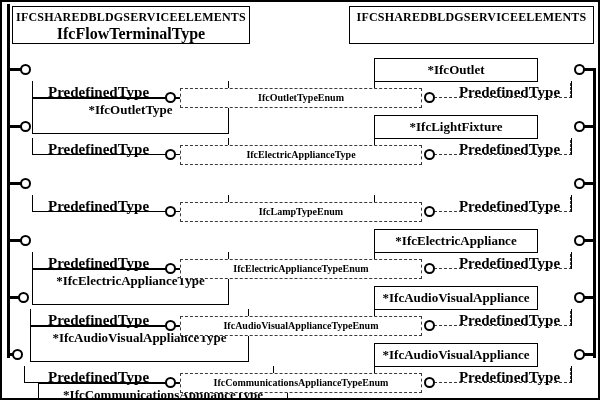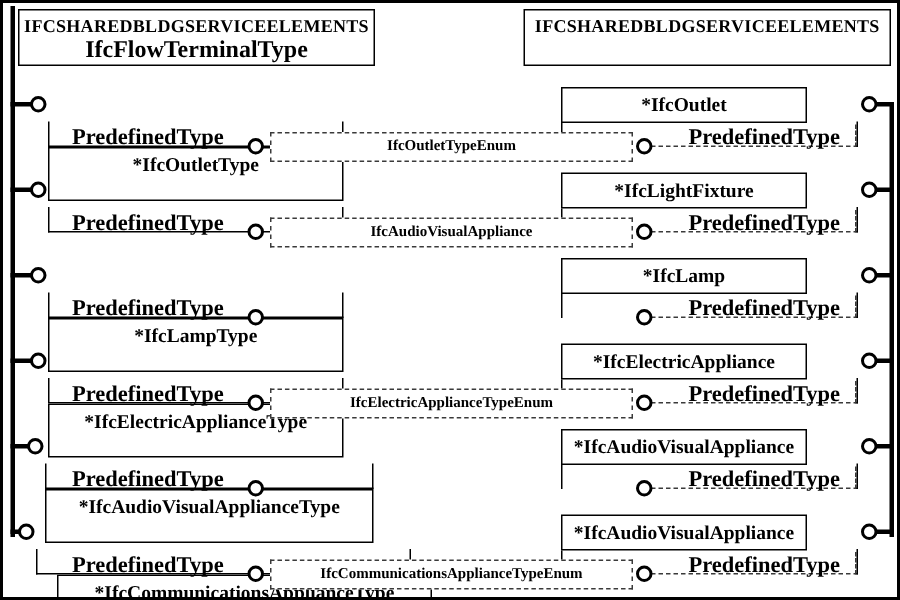--- a/index.html
+++ b/index.html
@@ -100,44 +100,43 @@
     <span class="conn-circle bus-circle-right"></span>
     <div class="branch right"></div>
   </div>
 
   <div class="row r2" style="top:113px">
     <div class="branch left"></div>
     <span class="conn-circle bus-circle-left"></span>
     <div class="strip left-strip"></div>
     <span class="attr-label left">PredefinedType</span>
     <span class="conn-circle enum-circle-left"></span>
-    <div class="enum-box">IfcAudioVisualAppliance</div>
+    <div class="enum-box">IfcElectricApplianceType</div>
     <span class="conn-circle enum-circle-right"></span>
     <div class="dash-line"></div>
     <div class="dash-tick"></div>
     <span class="attr-label right">PredefinedType</span>
     <div class="strip right-strip"></div>
     <div class="box entity-box">*IfcLightFixture</div>
     <span class="conn-circle bus-circle-right"></span>
     <div class="branch right"></div>
   </div>
 
   <div class="row r3" style="top:170px">
     <div class="branch left"></div>
     <span class="conn-circle bus-circle-left"></span>
-    <div class="box type-box">*IfcLampType</div>
     <div class="strip left-strip"></div>
     <span class="attr-label left">PredefinedType</span>
     <span class="conn-circle enum-circle-left"></span>
+    <div class="enum-box">IfcLampTypeEnum</div>
     <span class="conn-circle enum-circle-right"></span>
     <div class="dash-line"></div>
     <div class="dash-tick"></div>
     <span class="attr-label right">PredefinedType</span>
     <div class="strip right-strip"></div>
-    <div class="box entity-box">*IfcLamp</div>
     <span class="conn-circle bus-circle-right"></span>
     <div class="branch right"></div>
   </div>
 
   <div class="row r4" style="top:227px">
     <div class="branch left"></div>
     <span class="conn-circle bus-circle-left"></span>
     <div class="box type-box">*IfcElectricApplianceType</div>
     <div class="strip left-strip"></div>
     <span class="attr-label left">PredefinedType</span>
@@ -153,20 +152,21 @@
     <div class="branch right"></div>
   </div>
 
   <div class="row r5" style="top:284px">
     <div class="branch left"></div>
     <span class="conn-circle bus-circle-left"></span>
     <div class="box type-box">*IfcAudioVisualApplianceType</div>
     <div class="strip left-strip"></div>
     <span class="attr-label left">PredefinedType</span>
     <span class="conn-circle enum-circle-left"></span>
+    <div class="enum-box">IfcAudioVisualApplianceTypeEnum</div>
     <span class="conn-circle enum-circle-right"></span>
     <div class="dash-line"></div>
     <div class="dash-tick"></div>
     <span class="attr-label right">PredefinedType</span>
     <div class="strip right-strip"></div>
     <div class="box entity-box">*IfcAudioVisualAppliance</div>
     <span class="conn-circle bus-circle-right"></span>
     <div class="branch right"></div>
   </div>
 

